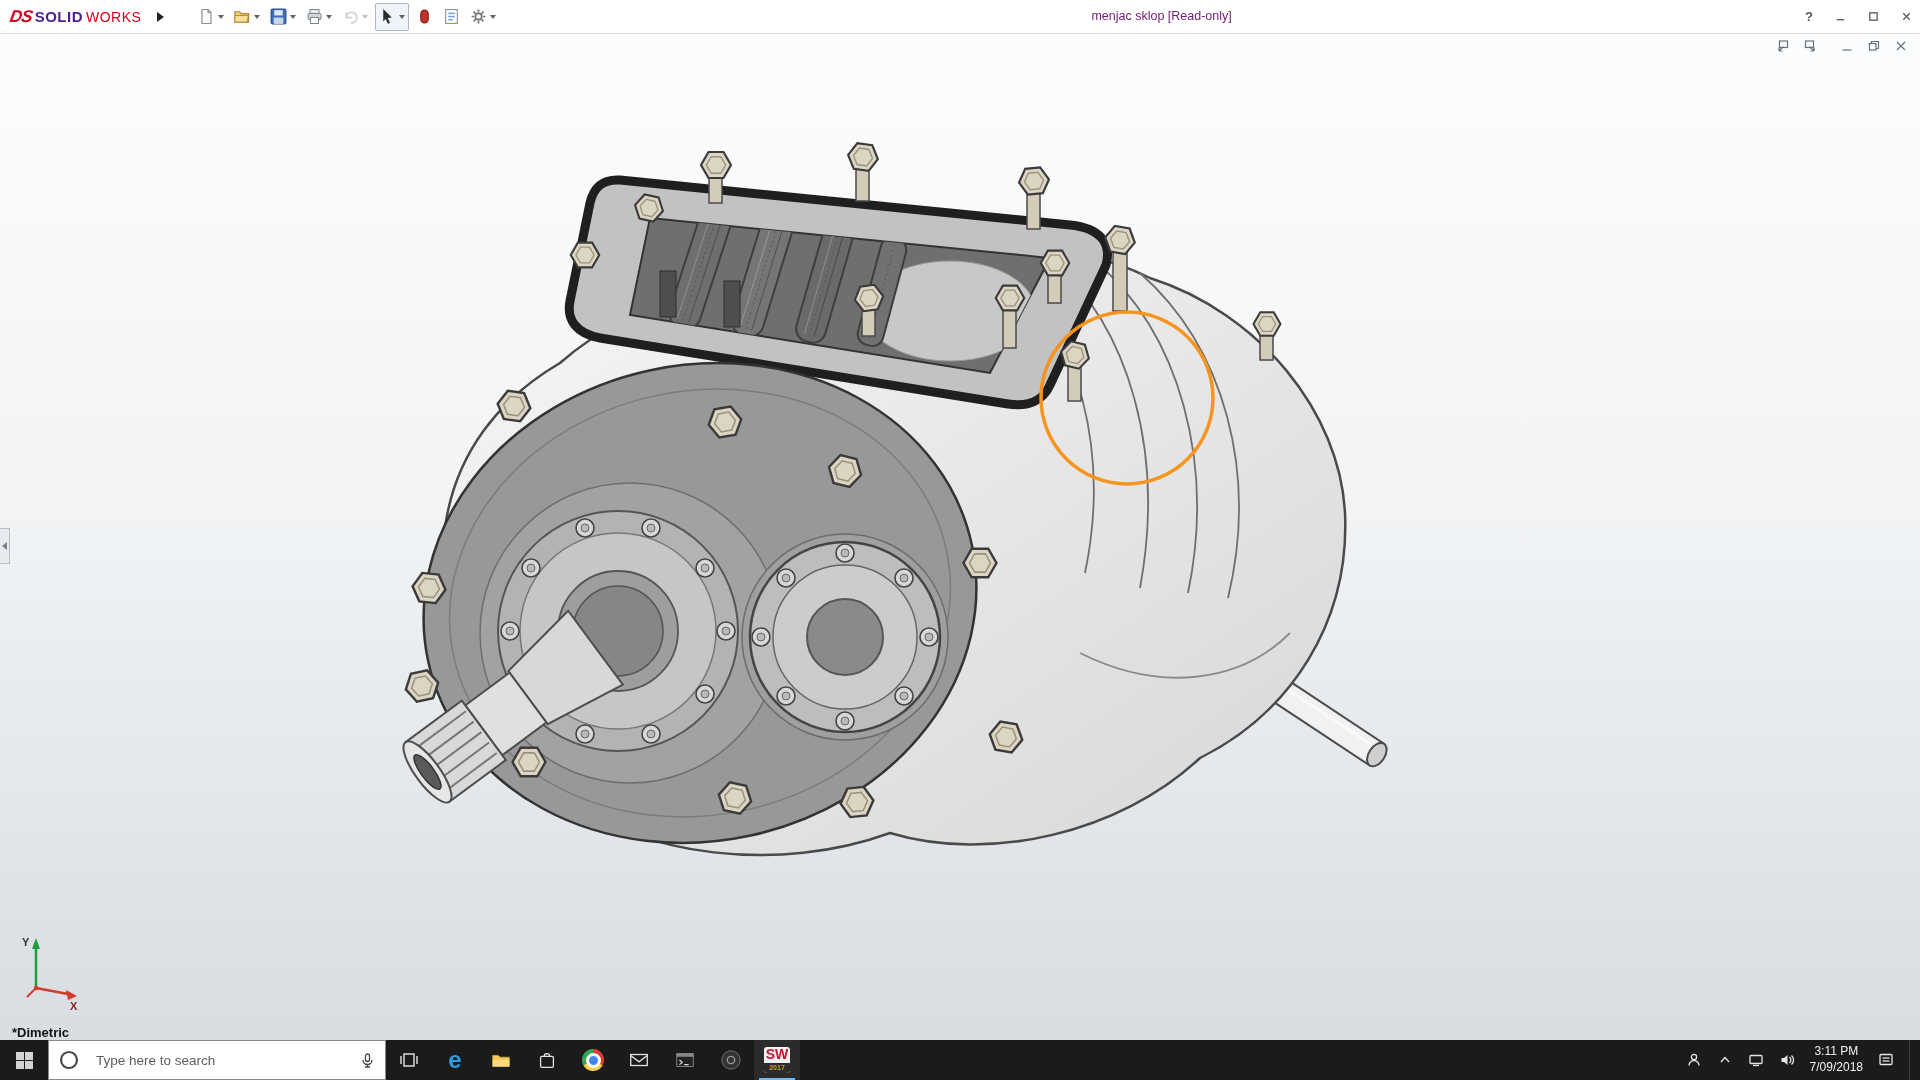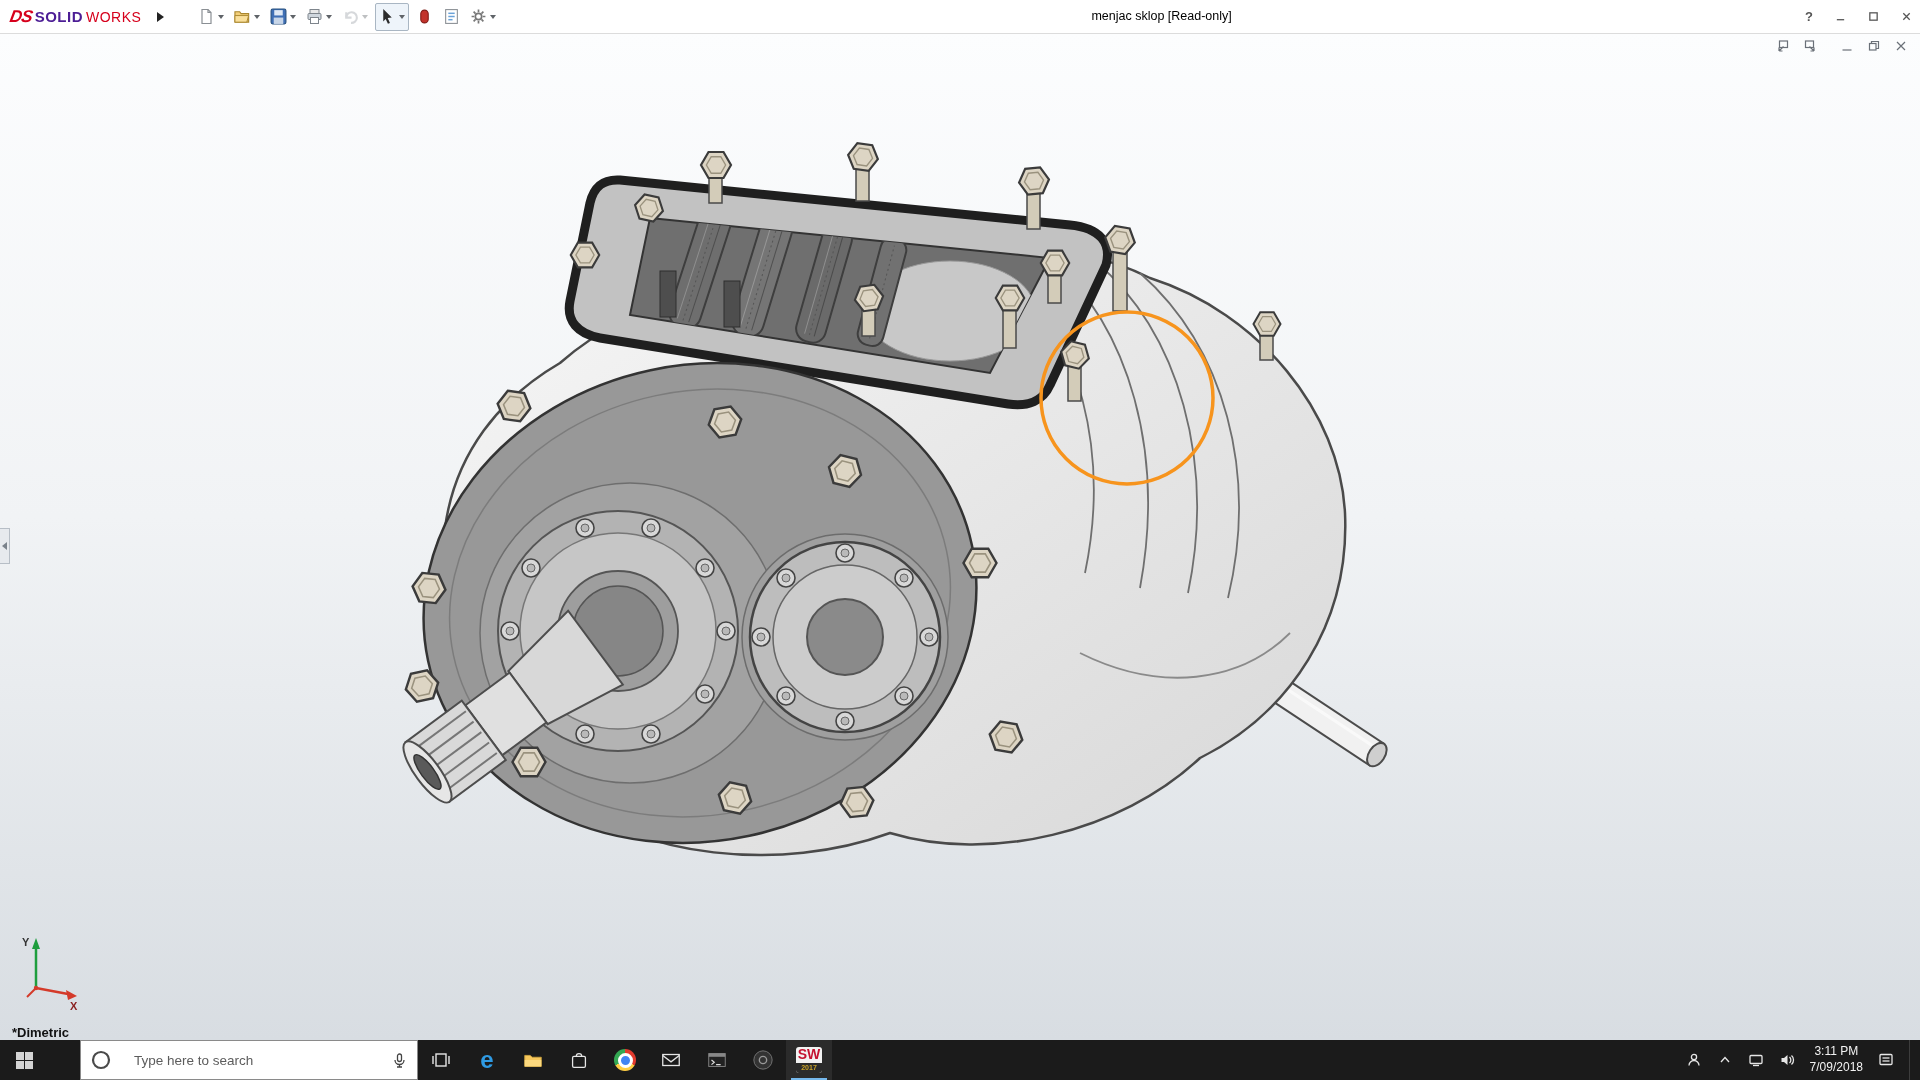--- a/index.html
+++ b/index.html
@@ -15,21 +15,21 @@
   .flyout{margin-left:10px;width:18px;height:22px;display:grid;place-items:center;}
   .tri-right{width:0;height:0;border-top:5px solid transparent;border-bottom:5px solid transparent;border-left:7px solid #222;}
   .qat{display:flex;align-items:center;margin-left:26px;gap:4px;}
   .tbtn{display:flex;align-items:center;height:26px;padding:0 3px;border-radius:2px;}
   .tbtn svg{width:17px;height:17px;}
   .caret{width:0;height:0;border-left:3.5px solid transparent;border-right:3.5px solid transparent;
     border-top:4px solid #5f6368;margin-left:3px;}
   .tbtn.grayed{opacity:.4;}
   .tbtn.boxed{border:1px solid #a9b6c3;background:#eef4fa;}
   .doc-title{position:absolute;left:60.5%;transform:translateX(-50%);top:0;line-height:33px;
-    font-size:12.5px;color:#000000;white-space:nowrap;}
+    font-size:12.5px;color:#701a75;white-space:nowrap;}
   .tb-win{position:absolute;right:8px;top:0;height:33px;display:flex;align-items:center;gap:22px;}
   .tb-win .help{font-size:13px;font-weight:700;color:#555;}
   .tb-win svg{width:11px;height:11px;stroke:#555;stroke-width:1.4;fill:none;}
 
   
   .viewport{position:absolute;top:33px;left:0;right:0;height:1007px;overflow:hidden;
     background:linear-gradient(180deg,#fcfdfe 0%,#f1f3f5 48%,#d8dde2 100%);}
   .model{position:absolute;inset:0;width:100%;height:100%;}
   .doc-controls{position:absolute;top:5px;right:12px;display:flex;align-items:center;gap:12px;z-index:5;}
   .doc-controls .dc{width:15px;height:15px;display:grid;place-items:center;}
@@ -39,21 +39,21 @@
   .triad{position:absolute;left:6px;bottom:26px;width:84px;height:84px;z-index:5;}
   .collapsed-tab{position:absolute;left:0;top:495px;width:9px;height:34px;background:#e7eaee;
     border:1px solid #b7bec6;border-left:none;display:grid;place-items:center;z-index:5;}
   .tri-left{width:0;height:0;border-top:4px solid transparent;border-bottom:4px solid transparent;border-right:5px solid #7a828b;}
 
   
   .taskbar{position:absolute;left:0;bottom:0;width:100%;height:40px;background:#1b1b1b;
     display:flex;align-items:stretch;z-index:40;color:#eee;}
   .start{width:48px;display:grid;place-items:center;}
   .searchbox{width:338px;background:#ffffff;border:1px solid #8a8a8a;display:flex;align-items:center;
-    gap:23px;padding:0 10px;box-sizing:border-box;margin-left:32px;}
+    gap:17px;padding:0 10px;box-sizing:border-box;}
   .searchbox .stext{color:#5c5c5c;font-size:13.5px;white-space:nowrap;}
   .searchbox .mic{margin-left:auto;}
   .tb-btn{width:46px;display:grid;place-items:center;position:relative;}
   .tb-btn.active{background:rgba(255,255,255,.07);}
   .tb-btn.active::after{content:"";position:absolute;left:5px;right:5px;bottom:0;height:2px;background:#76b9ed;}
   .edge-e{font-size:24px;font-weight:700;color:#2f9be4;line-height:1;}
   .ch-out{width:22px;height:22px;border-radius:50%;display:grid;place-items:center;
     background:conic-gradient(#e33b2e 0 120deg,#ffce44 120deg 240deg,#34a853 240deg 360deg);}
   .ch-in{width:9px;height:9px;border-radius:50%;background:#4285f4;border:3px solid #fff;}
   .swicon{width:26px;height:26px;background:#f2f2f2;border-radius:3px;display:flex;flex-direction:column;

